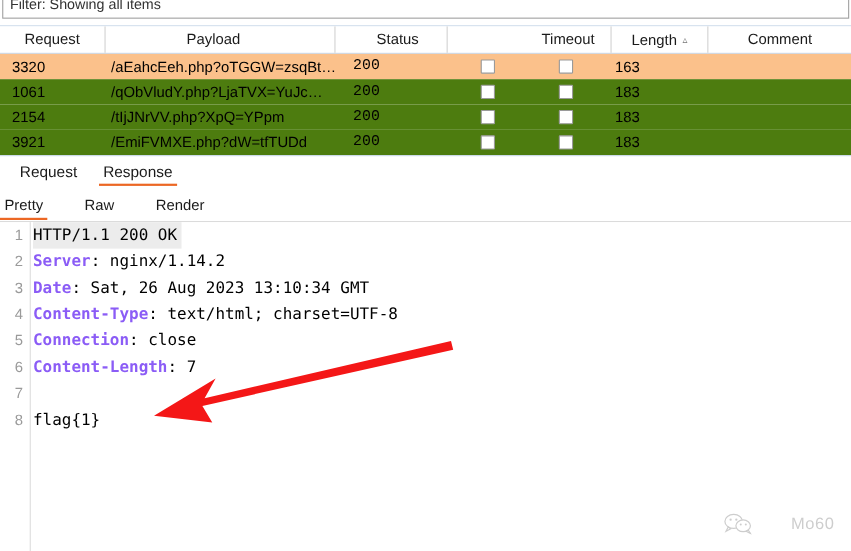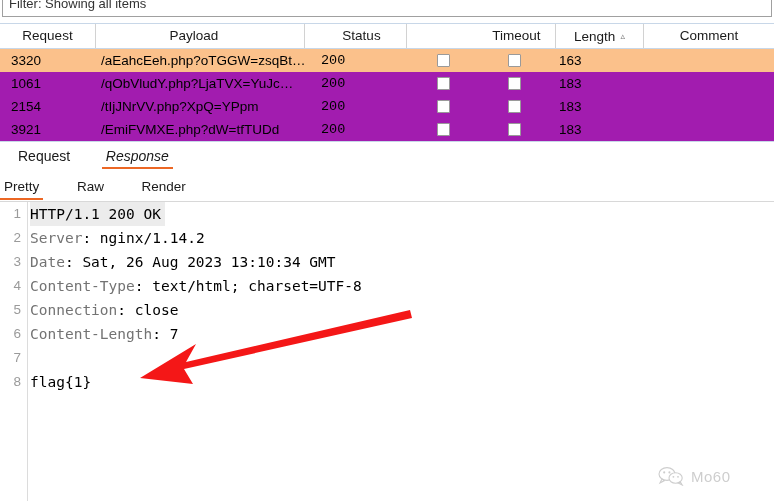--- a/index.html
+++ b/index.html
@@ -73,21 +73,21 @@
     display: inline-block;
     margin-left: 5px;
     font-size: 9px;
     color: #777777;
     vertical-align: 2px;
   }
 
   .row {
     position: relative;
     height: 23px;
-    background: #a21caf;
+    background: #4d7c0f;
   }
   .row.selected { background: #fbc18b; }
   .cell {
     position: absolute;
     top: 0;
     height: 23px;
     line-height: 23px;
     font-size: 13.5px;
     color: #000000;
     box-sizing: border-box;
@@ -152,21 +152,21 @@
   .tab .underline {
     position: absolute;
     left: 0;
     right: 0;
     bottom: 0;
     height: 2px;
     background: #ec6724;
   }
   .tabs-primary .tab { margin-left: 14px; }
   .tabs-primary .tab:first-child { margin-left: 14px; }
-  .tabs-primary .tab + .tab { margin-left: 24px; font-style: italic; }
+  .tabs-primary .tab + .tab { margin-left: 12px; }
   .tabs-secondary .tab { margin-left: 0; }
   .tabs-secondary .tab + .tab { margin-left: 26px; }
 
   
   .viewer {
     position: absolute;
     left: 0;
     top: 202px;
     width: 774px;
     height: 299px;
@@ -203,21 +203,21 @@
   .ln-body {
     position: absolute;
     left: 30px;
     top: 0;
     height: 24px;
     line-height: 24px;
     font-size: 14.5px;
     color: #000000;
     padding-right: 4px;
   }
-  .hdr-key { color: #737373; font-weight: normal; }
+  .hdr-key { color: #8b5cf6; font-weight: bold; }
   .hdr-val { color: #000000; }
 
   
   .annotation-arrow {
     position: absolute;
     left: 0;
     top: 0;
     width: 774px;
     height: 501px;
     pointer-events: none;
@@ -226,20 +226,21 @@
   
   .watermark {
     position: absolute;
     left: 658px;
     top: 463px;
     width: 108px;
     height: 26px;
     display: flex;
     align-items: center;
     opacity: 0.42;
+    gap: 28px;
   }
   .watermark .wm-text {
     font-size: 15px;
     color: #8a8a8a;
     font-family: "Liberation Sans", sans-serif;
     margin-left: 7px;
     letter-spacing: 0.5px;
   }
 </style>
 </head>

